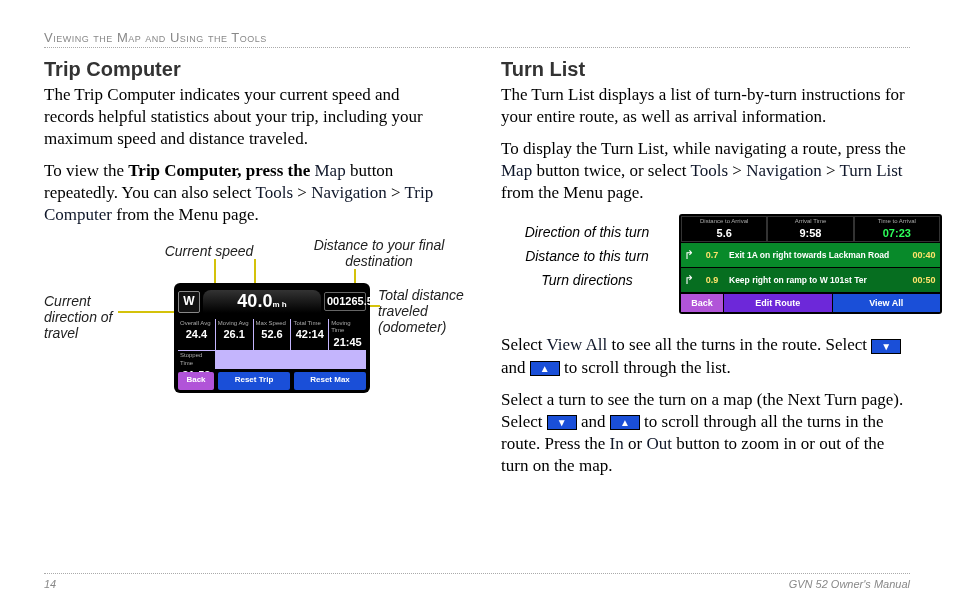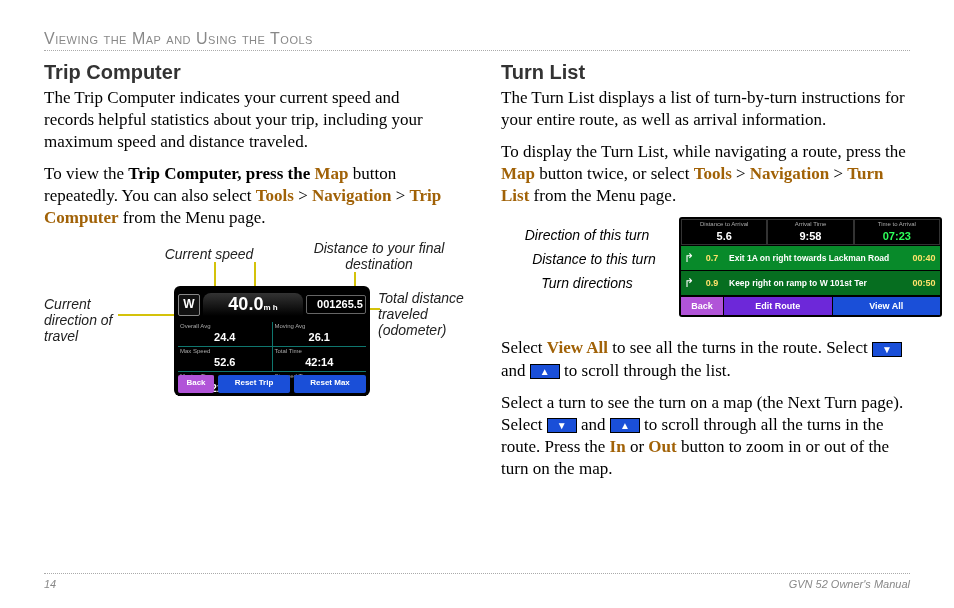--- a/index.html
+++ b/index.html
@@ -8,41 +8,41 @@
     width: 954px;
     height: 608px;
     padding: 30px 44px 22px 44px;
     color: #000;
     background: #fff;
     position: relative;
   }
   .section-header {
     font-family: Arial, Helvetica, sans-serif;
     font-variant: small-caps;
-    font-size: 16px;
+    font-size: 13px;
     color: #888;
     letter-spacing: 0.5px;
     border-bottom: 1px dotted #aaa;
     padding-bottom: 2px;
     margin-bottom: 8px;
   }
   .columns {
     display: flex;
     gap: 48px;
   }
   .col { flex: 1; font-size: 17px; line-height: 1.3; }
   h2 {
     font-family: Arial, Helvetica, sans-serif;
     font-weight: bold;
     font-size: 20px;
     color: #333;
     margin-bottom: 2px;
   }
   p { margin-bottom: 10px; }
-  .link { color: #a16207; font-weight: bold; }
+  .link { color: #0f172a; font-weight: normal; }
   .blk { font-weight: bold; }
 
   
   .trip-fig {
     position: relative;
     height: 160px;
     margin: 2px 0 8px 0;
   }
   .trip-label {
     position: absolute;
@@ -67,26 +67,26 @@
   .trip-dir {
     width:22px;height:22px;border:1px solid #888;border-radius:2px;
     display:flex;align-items:center;justify-content:center;font-size:12px;font-weight:bold;background:#111;
   }
   .trip-speed {
     flex:1;text-align:center;font-size:18px;font-weight:bold;color:#fff;
     background:linear-gradient(#333,#000);border-radius:8px 8px 0 0;margin:0 3px;
   }
   .trip-speed small{font-size:8px;margin-top:24px;}
   .trip-dist {
-    width:60px;font-size:11px;font-weight:bold;text-align:right;
+    width:42px;font-size:11px;font-weight:bold;text-align:right;
     border:1px solid #666;border-radius:2px;padding:1px 2px;
   }
   .trip-grid {
-    display:grid;grid-template-columns:1fr 1fr;grid-template-rows:1fr 1fr;
-    gap:1px;background:#0f766e;height:50px;margin-top:2px;
+    display:grid;grid-template-columns:1fr 1fr 1fr 1fr 1fr;grid-template-rows:1fr 1fr;
+    gap:1px;background:#c4b5fd;height:50px;margin-top:2px;
   }
   .cell{background:#000;padding:1px 2px;}
   .cell .lbl{font-size:6px;color:#aaa;}
   .cell .val{font-size:11px;font-weight:bold;text-align:center;}
   .trip-btns{display:flex;gap:4px;margin-top:3px;height:18px;}
   .tbtn{flex:0 0 36px;background:#b154d8;color:#fff;font-size:8px;font-weight:bold;
     display:flex;align-items:center;justify-content:center;border-radius:2px;}
   .tbtn.reset{flex:1;background:#1a4fd8;}
   .yline{position:absolute;background:#d4c20a;height:2px;}
 
@@ -201,21 +201,21 @@
 
   <div class="col">
     <h2>Turn List</h2>
     <p>The Turn List displays a list of turn-by-turn instructions for your entire route, as well as arrival information.</p>
     <p>
       <span>To display the Turn List, while navigating a route, press the </span><span class="link">Map</span><span> button twice, or select </span><span class="link">Tools</span><span> &gt; </span><span class="link">Navigation</span><span> &gt; </span> <span class="link">Turn List</span><span> from the Menu page.</span>
     </p>
 
     <div class="turn-fig">
       <div class="turn-label" style="left:0;top:10px;width:172px;">Direction of this turn</div>
-      <div class="turn-label" style="left:7px;top:34px;width:172px;">Distance to this turn</div>
+      <div class="turn-label" style="left:0;top:34px;width:172px;">Distance to this turn</div>
       <div class="turn-label" style="left:0;top:58px;width:172px;">Turn directions</div>
 
       <div class="turn-device">
         <div class="turn-hdr">
           <div class="hcell">
               <div class="lbl">Distance to Arrival</div>
               <div class="val">5.6</div>
             </div>
           <div class="hcell">
               <div class="lbl">Arrival Time</div>

